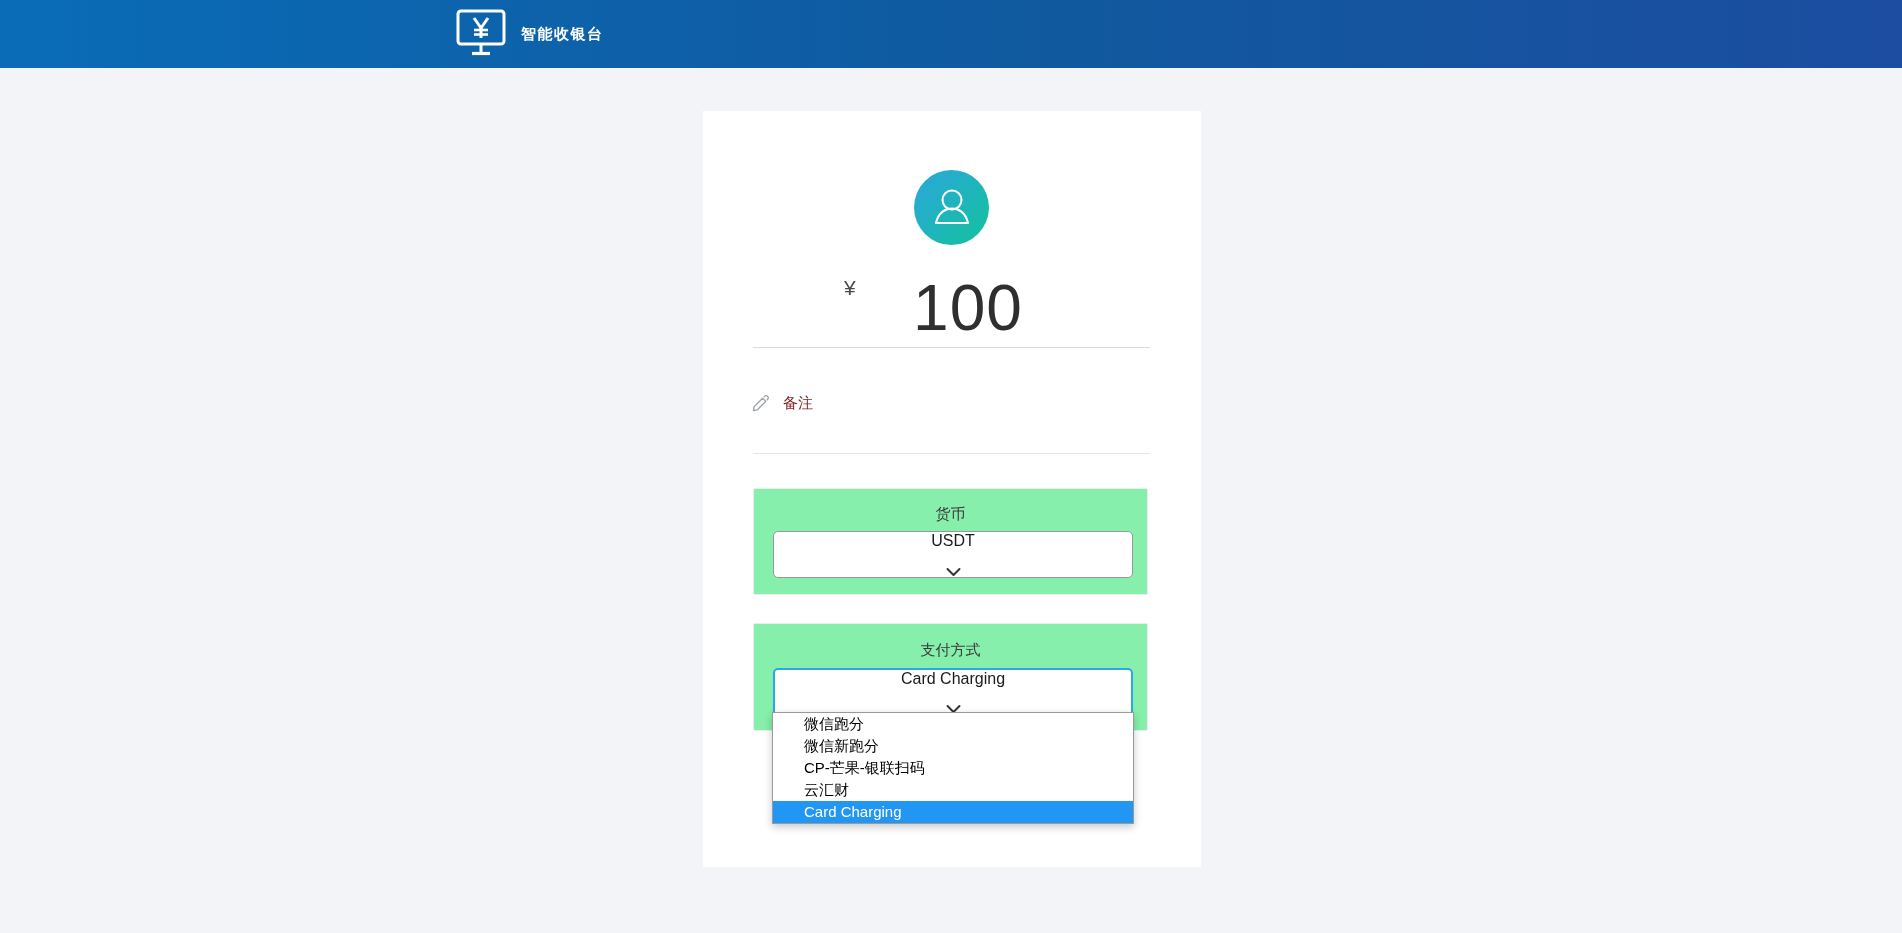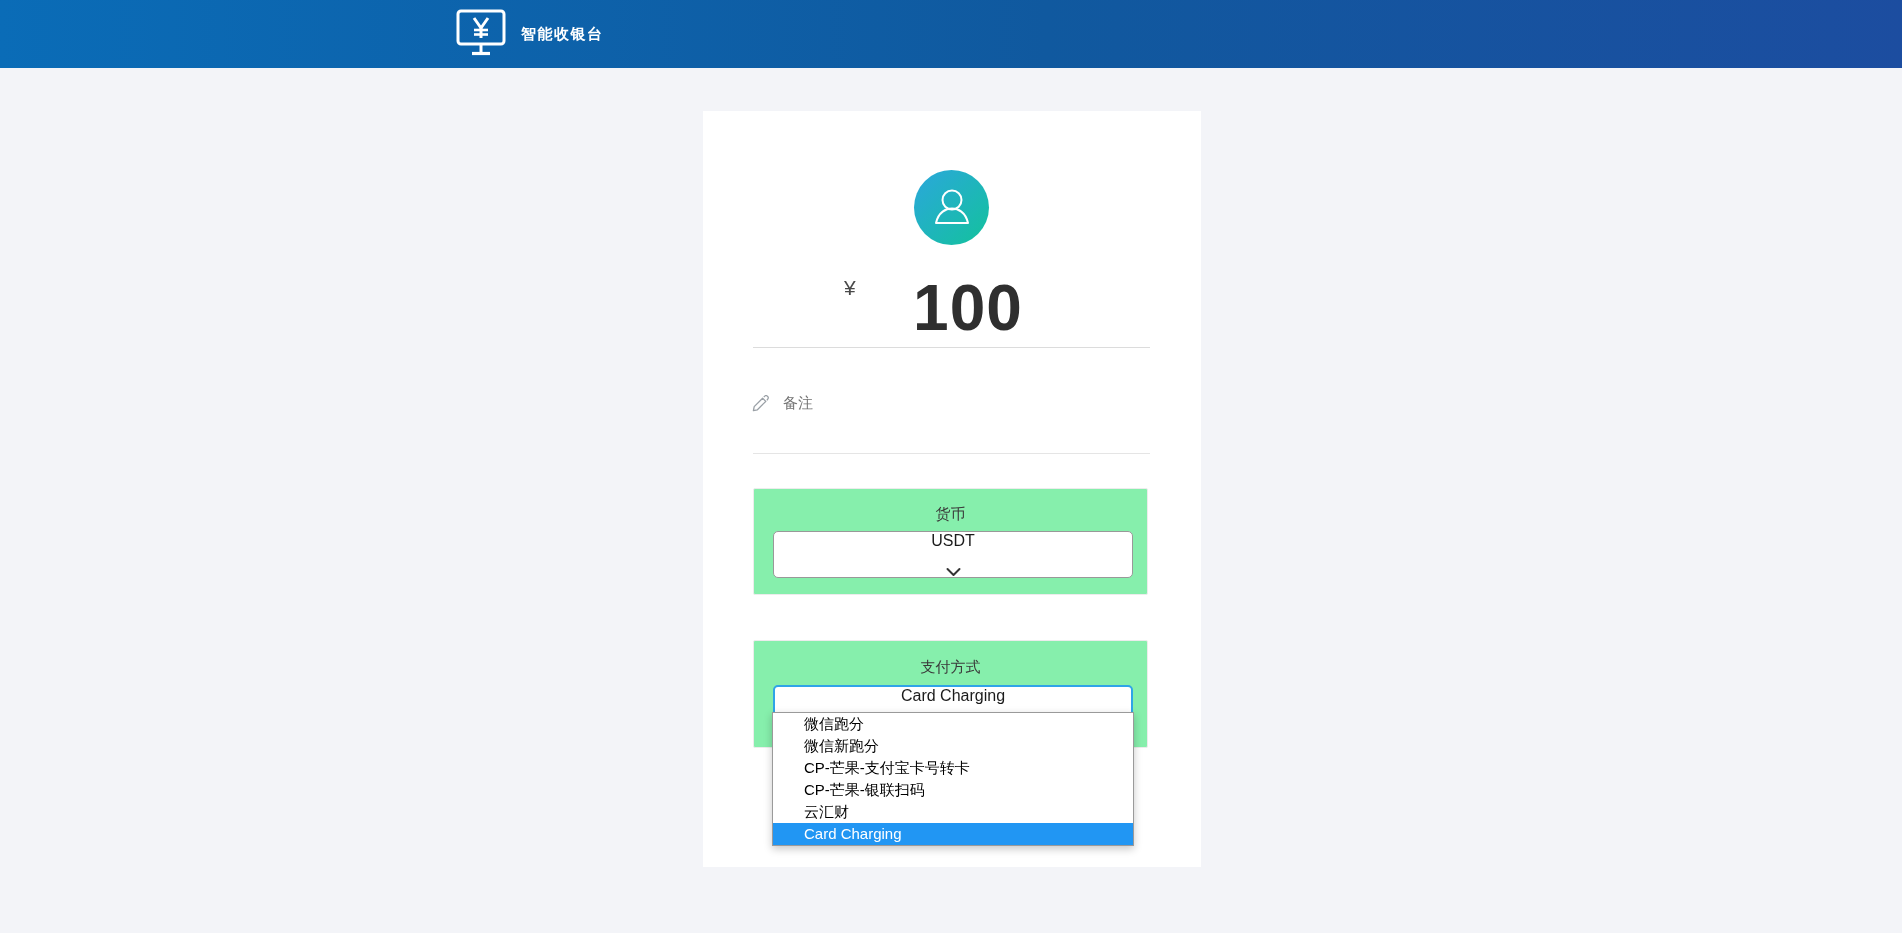--- a/index.html
+++ b/index.html
@@ -36,42 +36,42 @@
   }
 
   .currency-symbol {
     position:absolute; left:141px; top:165px;
     font-size:21px; color:#4a4a4a;
   }
   .amount-input {
     position:absolute; left:50px; top:160px; width:397px; height:77px;
     border-bottom:1px solid #dcdcdc;
     text-align:center; padding-left:33px;
-    font-size:64px; font-weight:700; color:#2f2f2f; line-height:74px;
+    font-size:64px; font-weight:400; color:#2f2f2f; line-height:74px;
     letter-spacing:1px;
   }
 
   .remark-row {
     position:absolute; left:49px; top:282px; height:20px;
     display:flex; align-items:center; cursor:pointer;
   }
   .remark-row .label {
-    margin-left:14px; font-size:15px; color:#737373;
+    margin-left:14px; font-size:15px; color:#7f1d1d;
   }
   .remark-divider {
     position:absolute; left:50px; top:342px; width:397px; height:0;
     border-top:1px solid #e5e5e5;
   }
 
   .section-box {
     position:absolute; left:50px; width:395px;
     border:1px solid #ececec; border-radius:2px; background:#86efac;
   }
   .section-currency { top:377px; height:107px; }
-  .section-payment  { top:529px; height:108px; }
+  .section-payment  { top:512px; height:108px; }
   .section-label {
     padding-top:16px; text-align:center;
     font-size:15px; color:#3a3a3a;
   }
   .section-payment .section-label { padding-top:17px; }
 
   .select {
     position:absolute; left:19px; width:360px; height:47px;
     border:1px solid #999999; border-radius:5px; background:#fff;
     font-size:16px; color:#1b1b1b;
@@ -157,19 +157,18 @@
       <span class="value">Card Charging</span>
       <svg width="15" height="10" viewBox="0 0 15 10">
         <path d="M1.5 2 L7.5 8 L13.5 2" fill="none" stroke="#333333" stroke-width="2" stroke-linecap="round" stroke-linejoin="round"></path>
       </svg>
     </div>
   </div>
 
   <div class="dropdown">
     <div class="option">微信跑分</div>
     <div class="option">微信新跑分</div>
-    <div class="option">CP-芒果-支付宝卡号转卡</div>
     <div class="option">CP-芒果-银联扫码</div>
     <div class="option">云汇财</div>
     <div class="option highlighted">Card Charging</div>
   </div>
 
 </div>
 
 </body></html>

